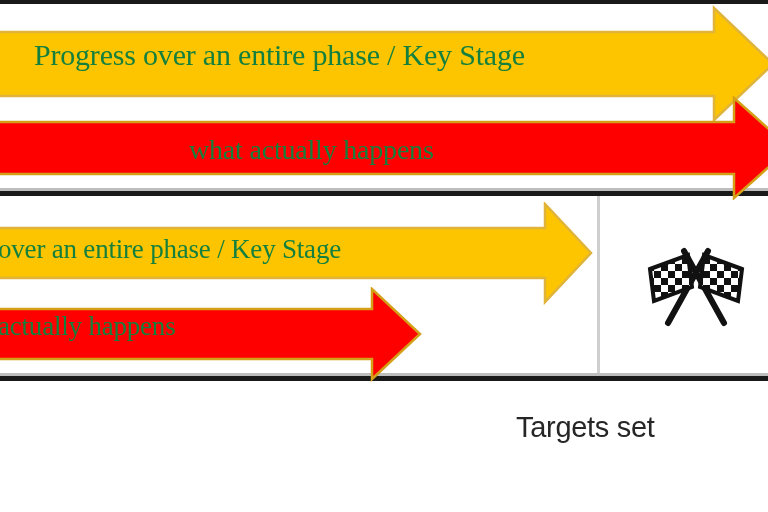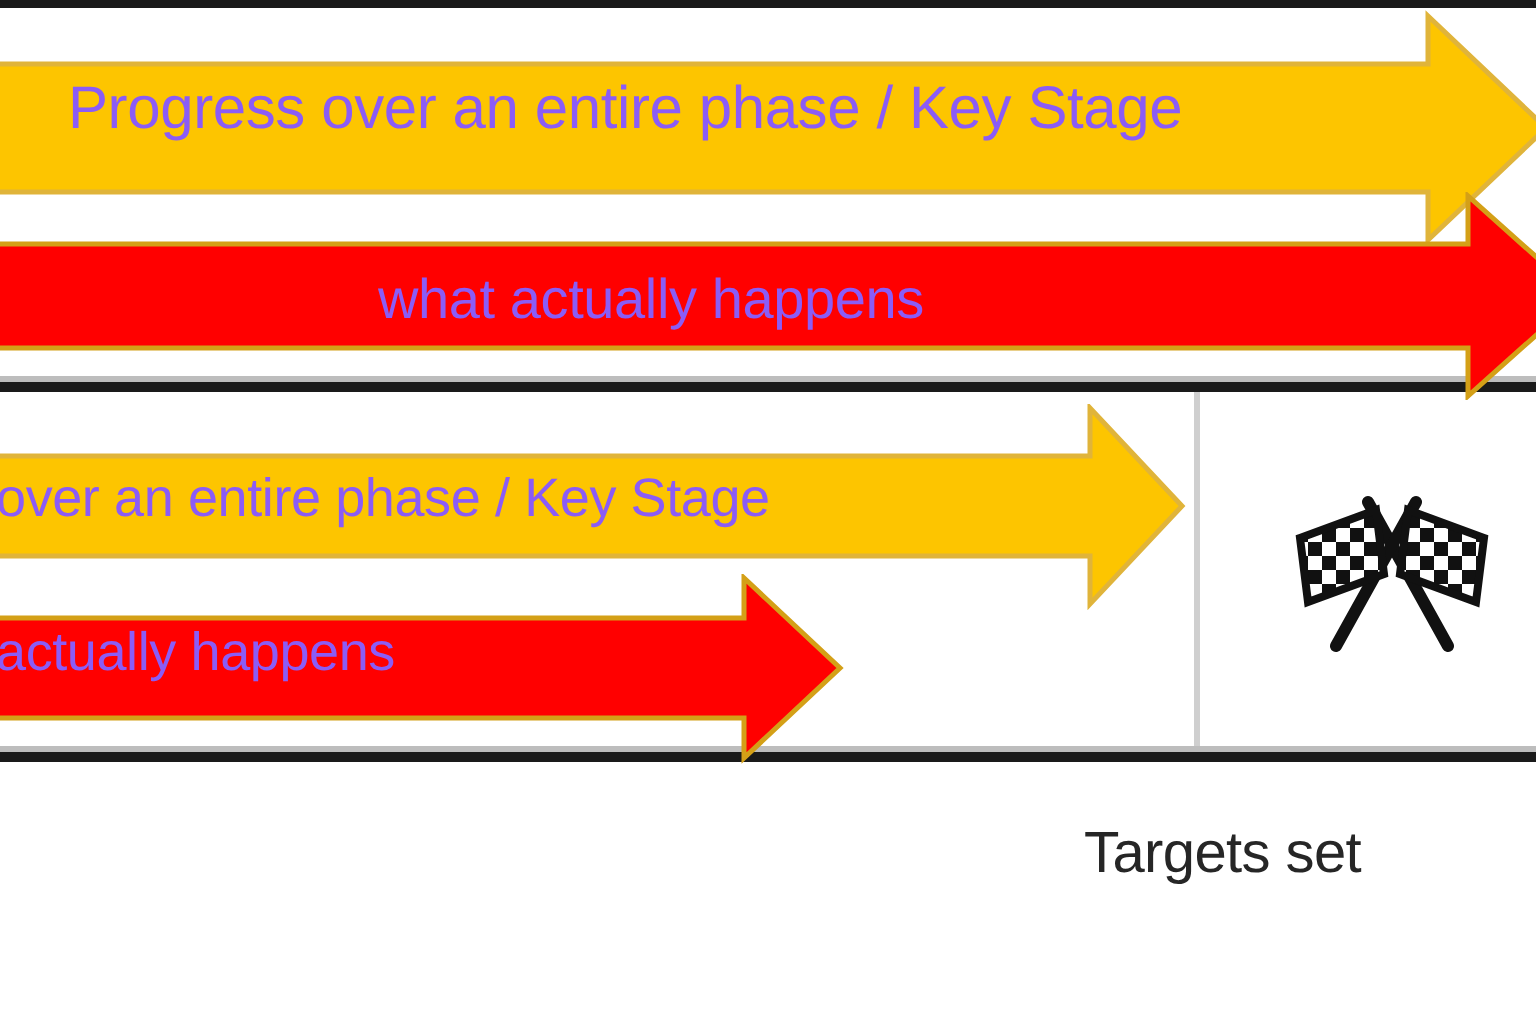--- a/index.html
+++ b/index.html
@@ -56,22 +56,22 @@
 
   
   .arrow {
     position: absolute;
     display: block;
   }
   .arrow svg { display: block; }
 
   .arrow-label {
     position: absolute;
-    color: #8b5cf6;
-    font-family: Liberation Sans, sans-serif;
+    color: #15803d;
+    font-family: Liberation Serif, serif;
     font-weight: 400;
     white-space: nowrap;
     line-height: 1;
     letter-spacing: -0.2px;
   }
 
   
   #arrow-yellow-top   { left: -8px;  top: 4px;   }
   #label-yellow-top   { left: 34px;  top: 40px;  font-size: 30px; }
 
@@ -98,21 +98,20 @@
   
   #targets-caption {
     position: absolute;
     left: 516px;
     top: 411px;
     font-family: "Liberation Sans", sans-serif;
     font-size: 29px;
     color: #262626;
     white-space: nowrap;
     letter-spacing: -0.3px;
-    margin-left: 26px;
   }
 </style>
 </head>
 <body>
 
 <div id="canvas">
 
   <div class="hrule top"></div>
 
   <div class="hrule-shadow mid"></div>

